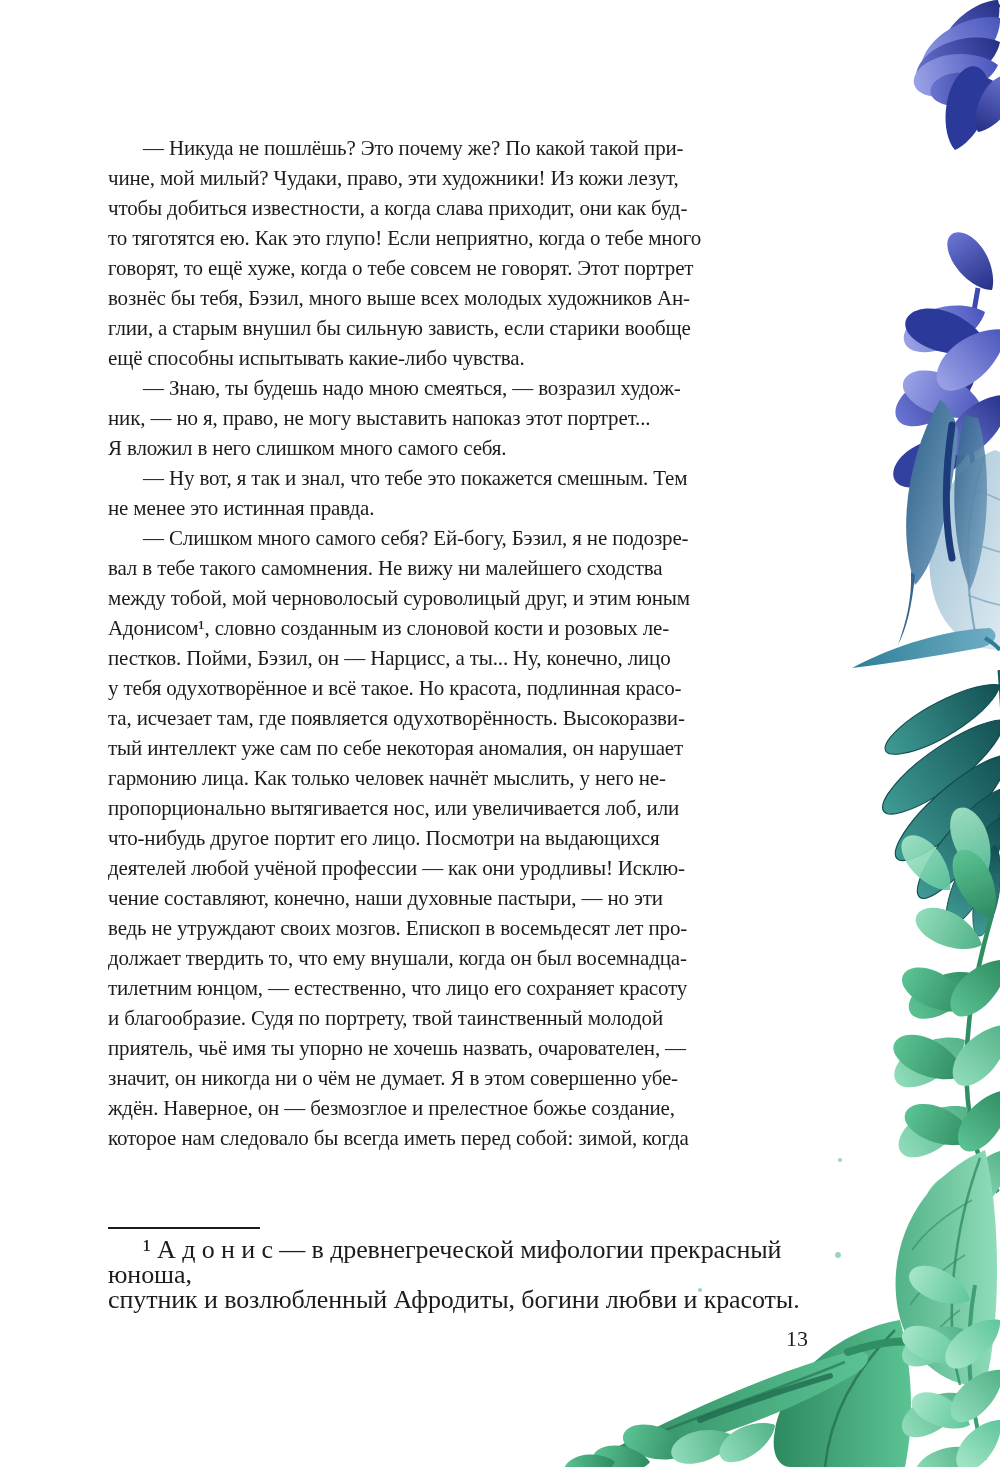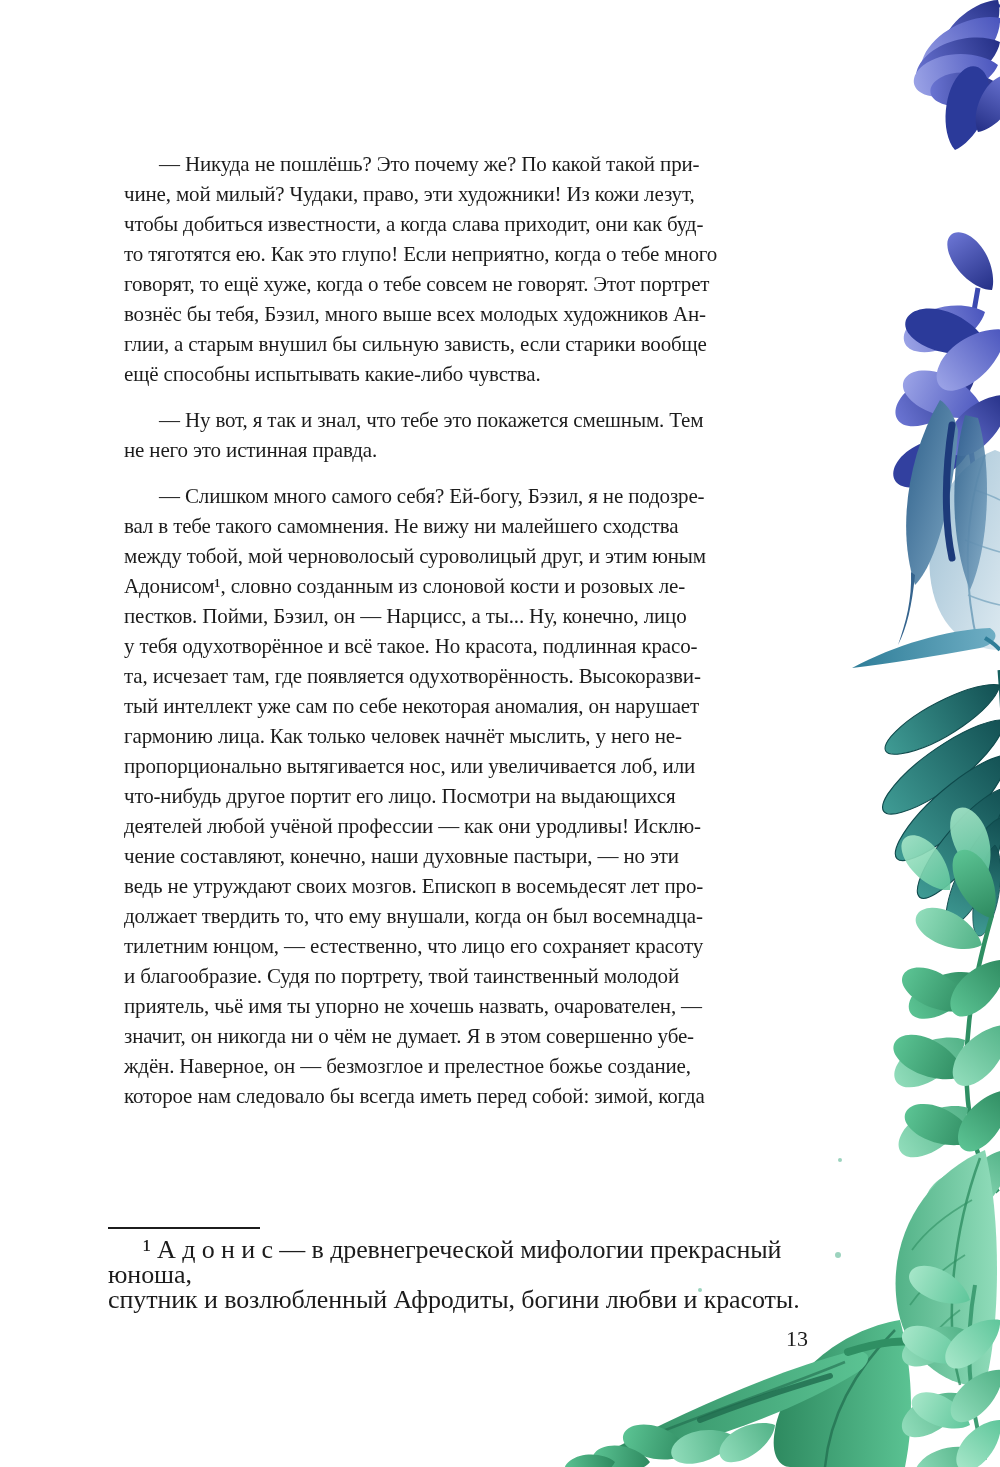--- a/index.html
+++ b/index.html
@@ -19,21 +19,21 @@
   .body-text {
     position: absolute;
     left: 108px; top: 133px;
     width: 716px;
     font-size: 21px;
     line-height: 30px;
     letter-spacing: -0.15px;
     z-index: 2;
   }
   .para {
-    margin: 16px;
+    margin: 0;
     text-indent: 35px;
     white-space: pre-line;
   }
   .footnote-rule {
     position: absolute;
     left: 108px; top: 1227px;
     width: 152px; height: 0;
     border-top: 2px solid #1c1c1c;
     z-index: 2;
   }
@@ -208,22 +208,25 @@
 <main>
   <section class="body-text">
     <p class="para">— Никуда не пошлёшь? Это почему же? По какой такой при-
 чине, мой милый? Чудаки, право, эти художники! Из кожи лезут,
 чтобы добиться известности, а когда слава приходит, они как буд-
 то тяготятся ею. Как это глупо! Если неприятно, когда о тебе много
 говорят, то ещё хуже, когда о тебе совсем не говорят. Этот портрет
 вознёс бы тебя, Бэзил, много выше всех молодых художников Ан-
 глии, а старым внушил бы сильную зависть, если старики вообще
 ещё способны испытывать какие-либо чувства.</p>
+    <p class="para">— Знаю, ты будешь надо мною смеяться, — возразил худож-
+ник, — но я, право, не могу выставить напоказ этот портрет...
+Я вложил в него слишком много самого себя.</p>
     <p class="para">— Ну вот, я так и знал, что тебе это покажется смешным. Тем
-не него это истинная правда.</p>
+не менее это истинная правда.</p>
     <p class="para">— Слишком много самого себя? Ей-богу, Бэзил, я не подозре-
 вал в тебе такого самомнения. Не вижу ни малейшего сходства
 между тобой, мой черноволосый суроволицый друг, и этим юным
 Адонисом¹, словно созданным из слоновой кости и розовых ле-
 пестков. Пойми, Бэзил, он — Нарцисс, а ты... Ну, конечно, лицо
 у тебя одухотворённое и всё такое. Но красота, подлинная красо-
 та, исчезает там, где появляется одухотворённость. Высокоразви-
 тый интеллект уже сам по себе некоторая аномалия, он нарушает
 гармонию лица. Как только человек начнёт мыслить, у него не-
 пропорционально вытягивается нос, или увеличивается лоб, или

